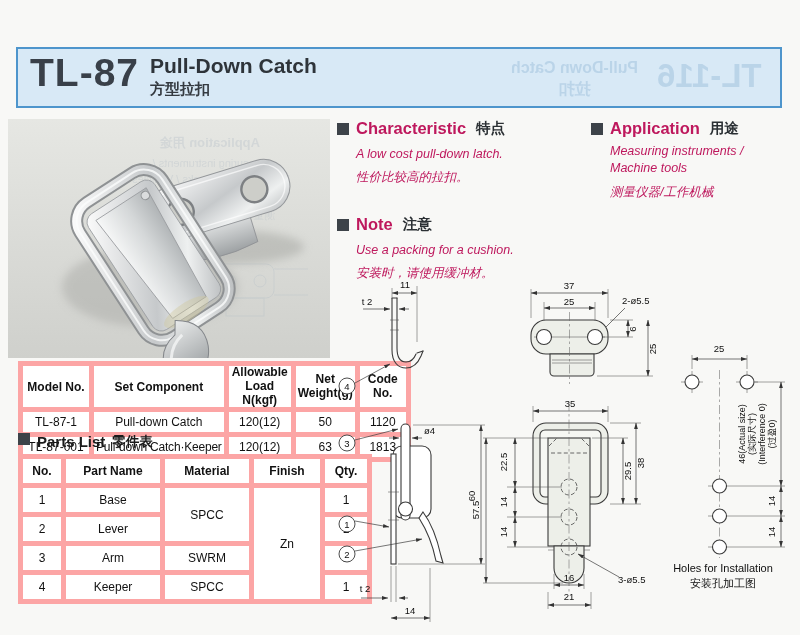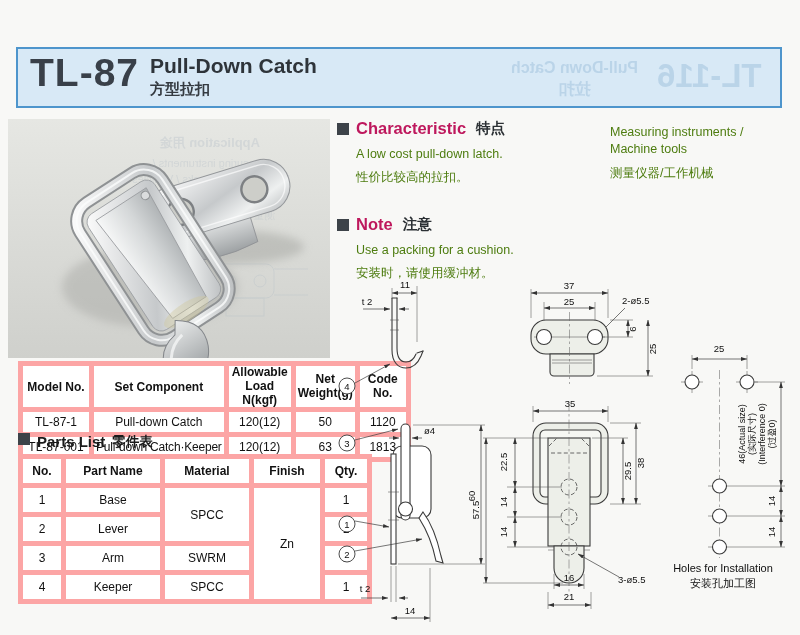--- a/index.html
+++ b/index.html
@@ -17,21 +17,21 @@
   .ghost-model{right:18px;top:8px;font-size:33px;}
   .ghost-title{right:142px;top:9px;font-size:16px;text-align:center;line-height:1.3;}
   
   .photo{position:absolute;left:8px;top:119px;width:322px;height:239px;}
   
   .sec{position:absolute;}
   .sec-head{display:flex;align-items:center;gap:7px;}
   .sq{width:12px;height:12px;background:#3d4349;flex:0 0 auto;}
   .sec-head .en{font-size:16.5px;font-weight:bold;color:#be185d;}
   .sec-head .zh{font-size:14.5px;font-weight:bold;color:#2b3034;margin-left:3px;}
-  .sec-body{margin:5px 0 0 19px;font-size:12.5px;line-height:1.8;color:#4d7c0f;}
+  .sec-body{margin:5px 0 0 19px;font-size:12.5px;line-height:1.8;color:#be185d;font-style:italic;}
   
   table{border-collapse:collapse;background:#fff;}
   .tbl{position:absolute;left:18px;}
   .tbl td,.tbl th{border:5px solid #fca5a5;text-align:center;padding:0 2px;
         font-size:12px;color:#111;}
   .tbl{border:2px solid #333;}
   .model-tbl{top:361px;}
   .model-tbl th{font-weight:bold;height:24px;}
   .model-tbl td{height:20px;}
   .th-small{font-size:8px;line-height:1.15;text-align:left;padding-left:2px;font-weight:bold;}
@@ -149,20 +149,25 @@
       <span class="en">Characteristic</span>
       <span class="zh">特点</span>
     </div>
     <div class="sec-body">
       <div>A low cost pull-down latch.</div>
       <div>性价比较高的拉扣。</div>
     </div>
   </div>
 
   <div class="sec" style="left:591px;top:119px;width:200px;">
+    <div class="sec-head">
+      <span class="sq"></span>
+      <span class="en">Application</span>
+      <span class="zh">用途</span>
+    </div>
     <div class="sec-body" style="line-height:1.35;">
       <div>Measuring instruments /</div>
       <div>Machine tools</div>
       <div style="margin-top:7px;">测量仪器/工作机械</div>
     </div>
   </div>
 
   <div class="sec" style="left:337px;top:215px;width:252px;">
     <div class="sec-head">
       <span class="sq"></span>

